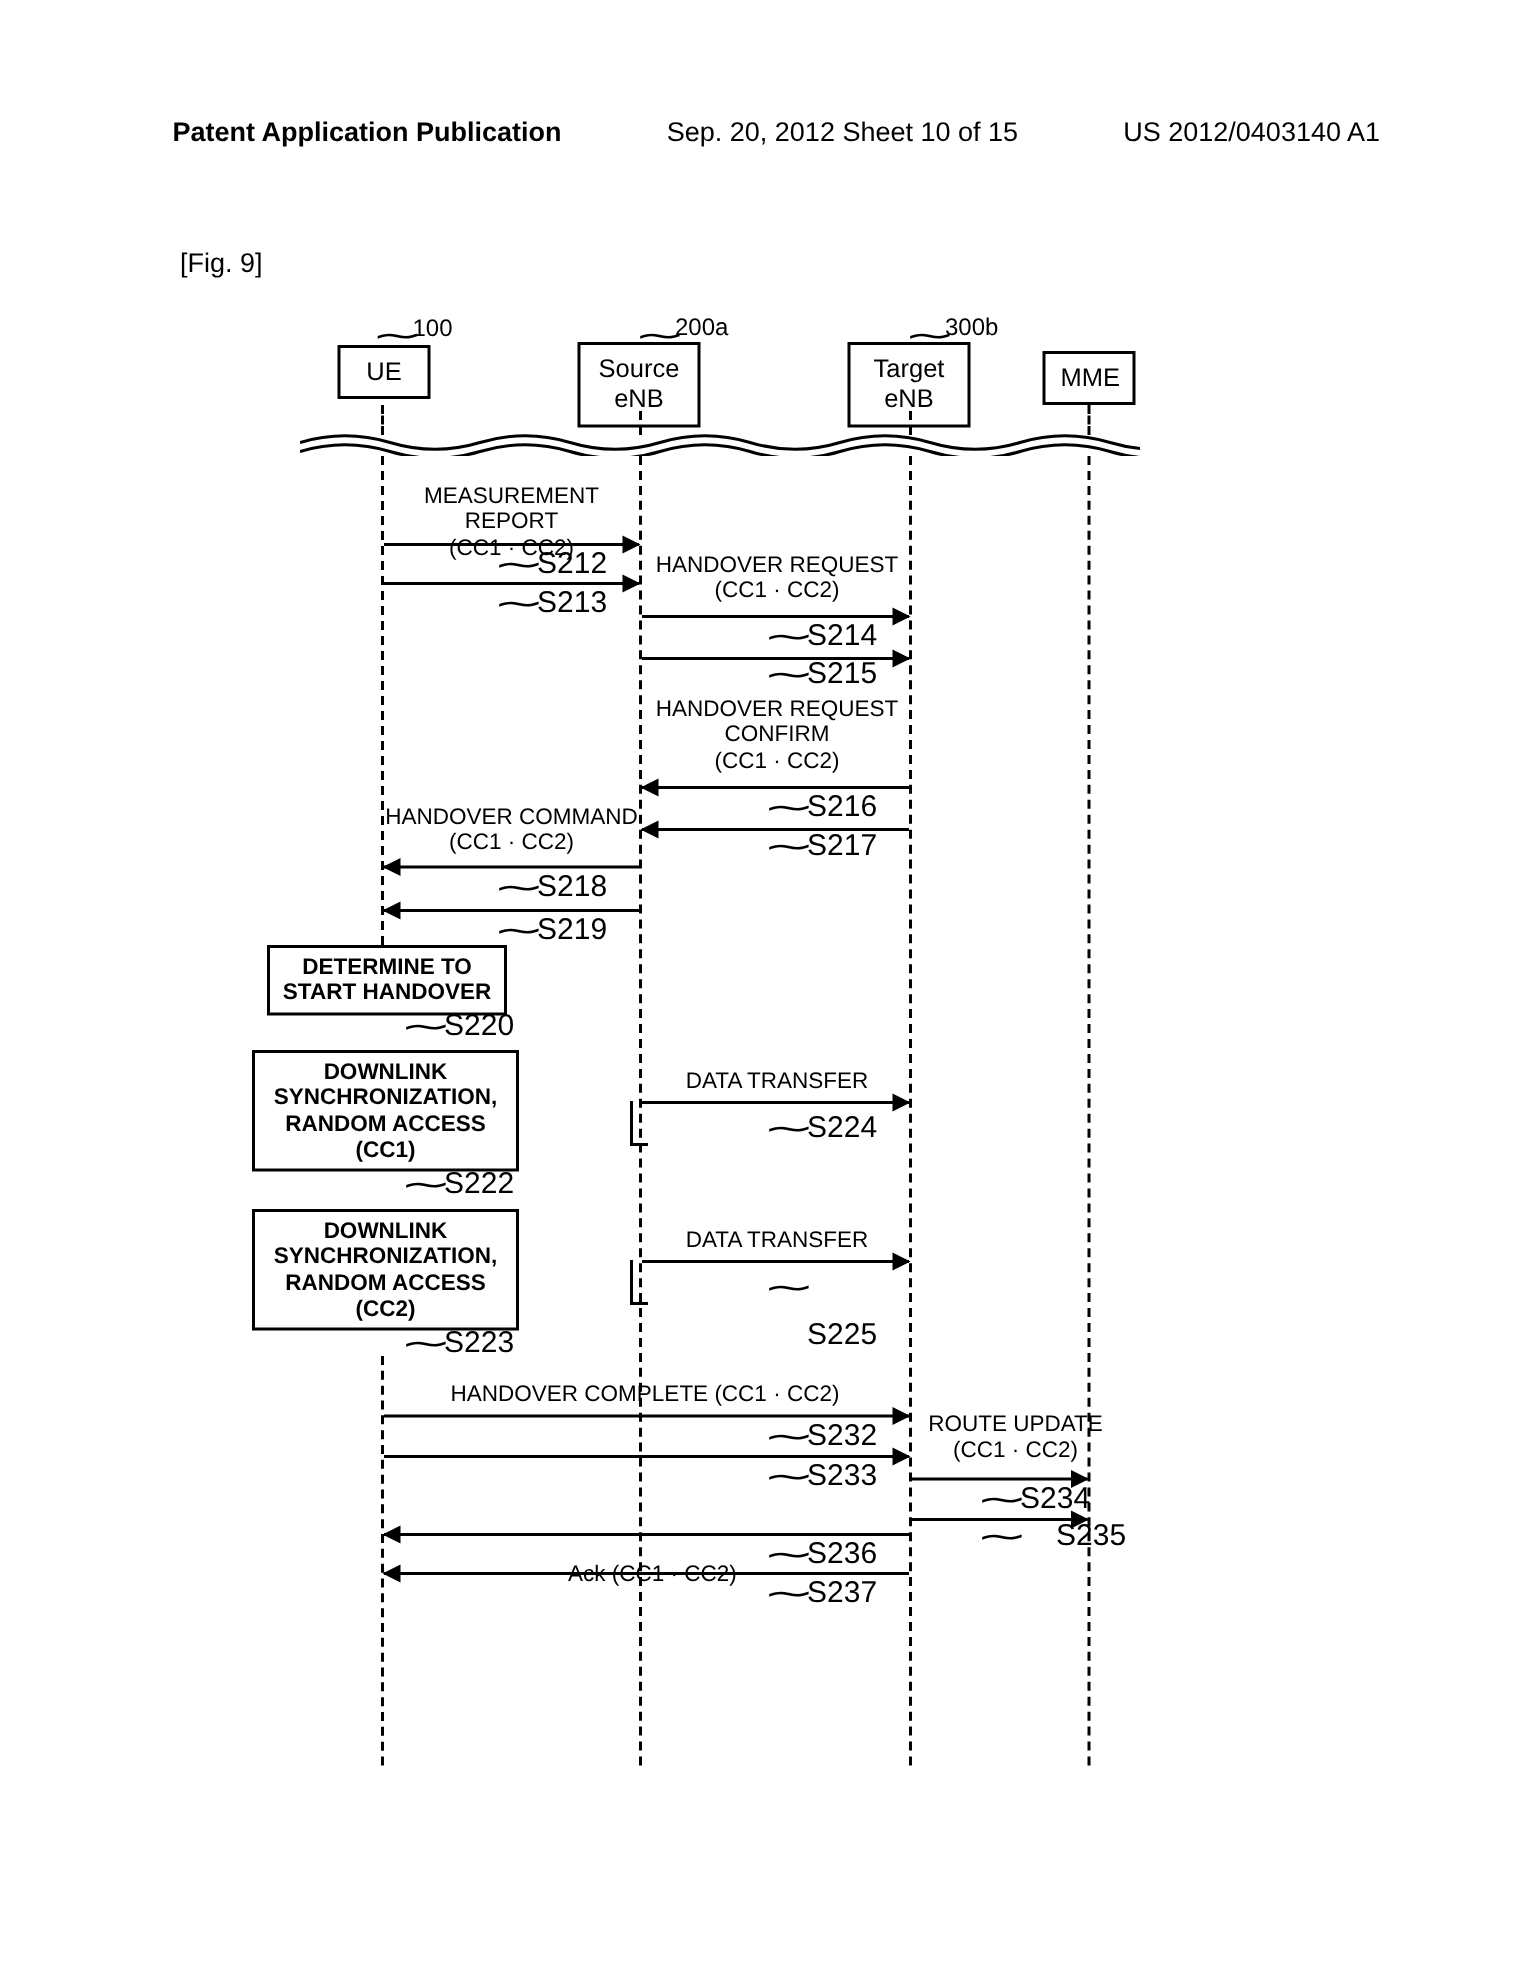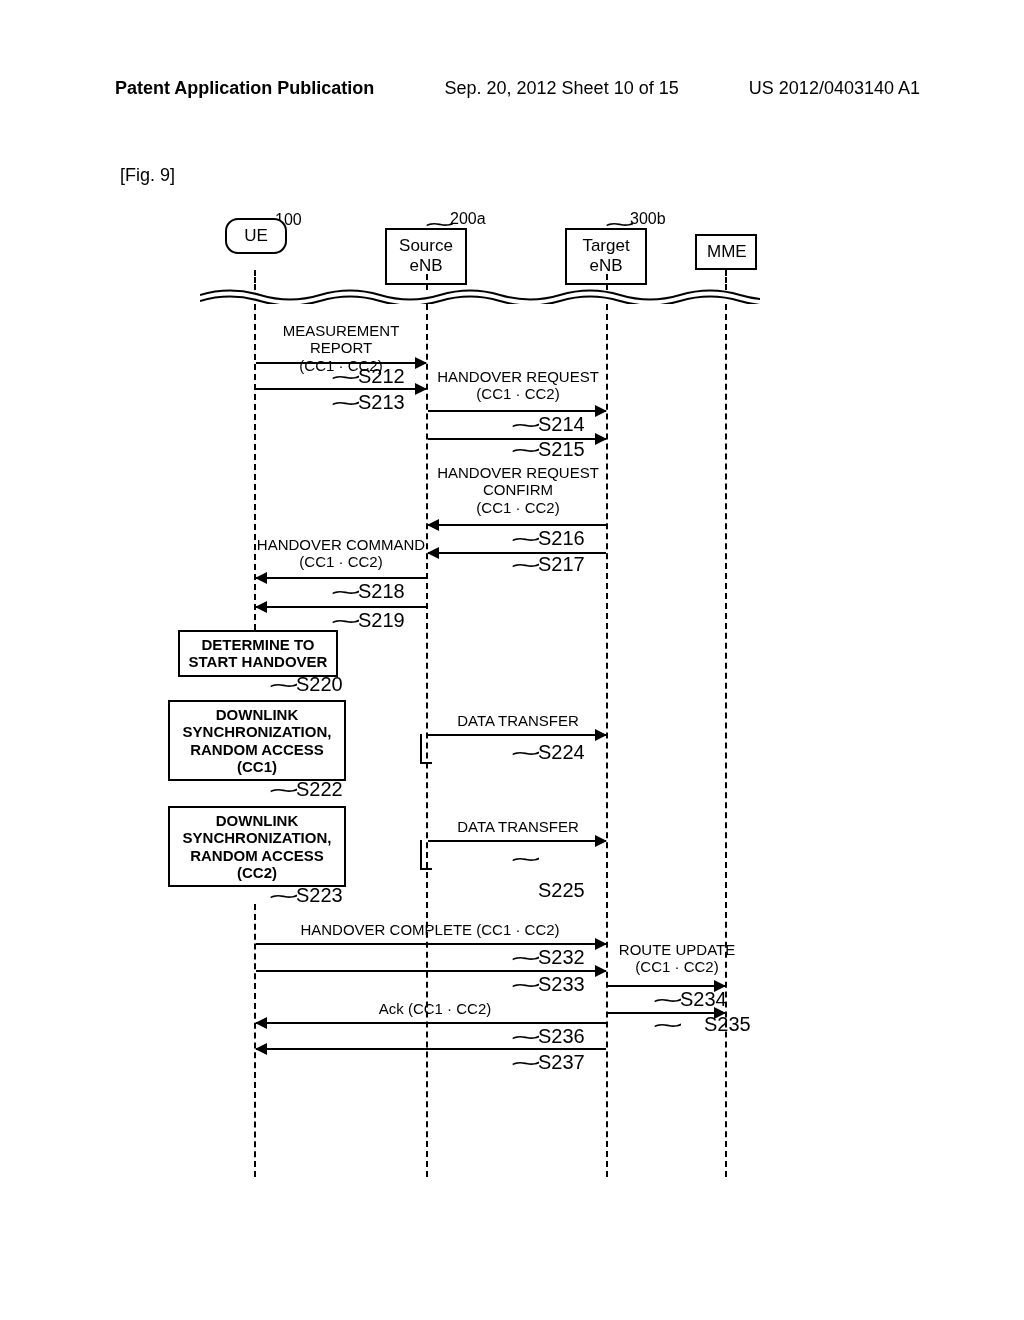--- a/index.html
+++ b/index.html
@@ -123,21 +123,21 @@
 
   <span class="tilde" style="left:99px; top:5px;">∼</span>
   <span class="ref-label" style="left:115px; top:1px;">100</span>
 
   <span class="tilde" style="left:274px; top:5px;">∼</span>
   <span class="ref-label" style="left:290px; top:0;">200a</span>
 
   <span class="tilde" style="left:454px; top:5px;">∼</span>
   <span class="ref-label" style="left:470px; top:0;">300b</span>
 
-  <div class="actor actor-small" style="left:65px; top:8px;border-radius:13px;">
+  <div class="actor actor-small" style="left:65px; top:20px;">
     <span>UE</span>
   </div>
   <div class="actor actor-mid" style="left:225px; top:18px;">
     <span>Source</span><br>
     <span>eNB</span>
   </div>
   <div class="actor actor-mid" style="left:405px; top:18px;">
     <span>Target</span><br>
     <span>eNB</span>
   </div>
@@ -263,21 +263,21 @@
     <span>ROUTE UPDATE</span><br>
     <span>(CC1 · CC2)</span>
   </div>
   <div class="arrow right" style="left:448px; top:775px; width:117px;"></div>
   <span class="tilde" style="left:502px; top:781px;">∼</span>
   <span class="step-label" style="left:520px; top:778px;">S234</span>
   <div class="arrow right" style="left:448px; top:802px; width:117px;"></div>
   <span class="tilde" style="left:502px; top:806px;">∼</span>
   <span class="step-label" style="left:520px; top:803px;margin-left:24px;">S235</span>
 
-  <div class="msg-label" style="left:150px; top:790px; width:250px;">
+  <div class="msg-label" style="left:150px; top:831px; width:250px;">
     <span>Ack (CC1 · CC2)</span>
   </div>
   <div class="arrow left" style="left:96px; top:812px; width:350px;"></div>
   <span class="tilde" style="left:360px; top:818px;">∼</span>
   <span class="step-label" style="left:378px; top:815px;">S236</span>
   <div class="arrow left" style="left:96px; top:838px; width:350px;"></div>
   <span class="tilde" style="left:360px; top:844px;">∼</span>
   <span class="step-label" style="left:378px; top:841px;">S237</span>
 
 </div>

